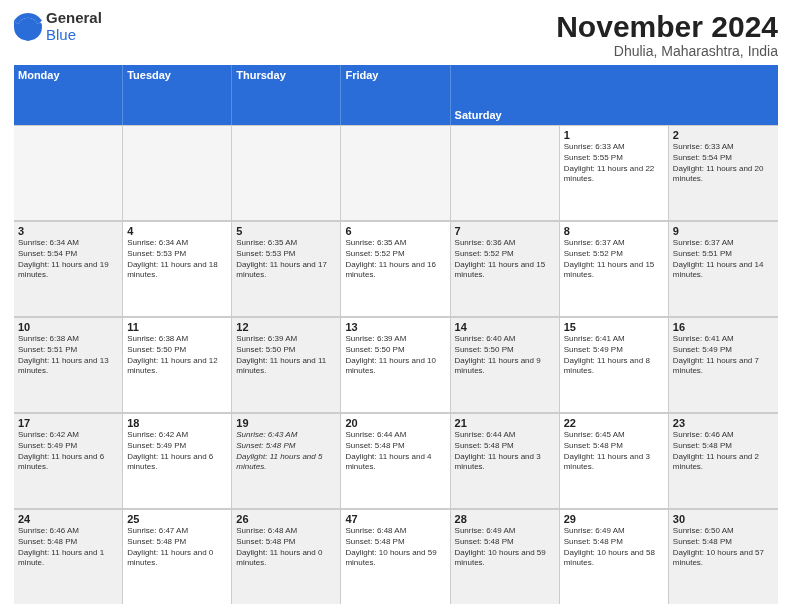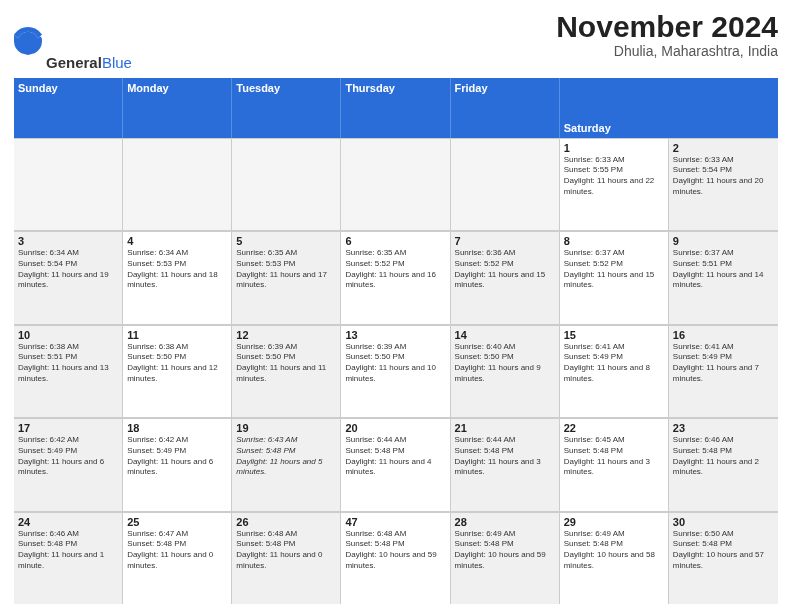--- a/index.html
+++ b/index.html
@@ -23,23 +23,22 @@
       align-items: flex-start;
       margin-bottom: 6px;
     }
     .logo {
       display: flex;
       align-items: center;
       gap: 4px;
     }
     .logo-text {
       display: flex;
-      flex-direction: row;
+      flex-direction: column;
       line-height: 1.1;
-      margin-top: 45px;
     }
     .logo-general {
       font-size: 15px;
       font-weight: bold;
       color: #333;
     }
     .logo-blue {
       font-size: 15px;
       font-weight: normal;
       color: #2a6dd9;
@@ -136,21 +135,20 @@
       </div>
     </div>
     <div class="title-block">
       <div class="month-title">November 2024</div>
       <div class="location">Dhulia, Maharashtra, India</div>
     </div>
   </div>
 
   <div class="calendar">
     <div class="cal-header">
-    <div class="cal-header-cell">Sunday</div>
         <div class="cal-header-cell">Monday</div>
         <div class="cal-header-cell">Tuesday</div>
         <div class="cal-header-cell">Thursday</div>
         <div class="cal-header-cell">Friday</div>
         <div class="cal-header-cell">Saturday</div>
       </div>
     <div class="cal-body">
     <div class="cal-row border-top">
           <div class="cal-cell empty"></div>
           <div class="cal-cell empty"></div>

